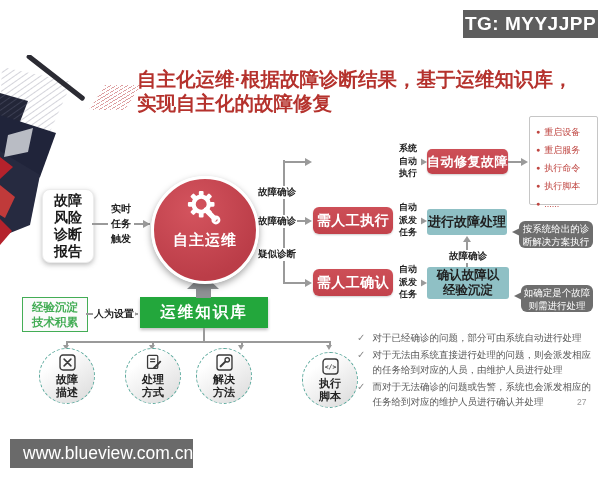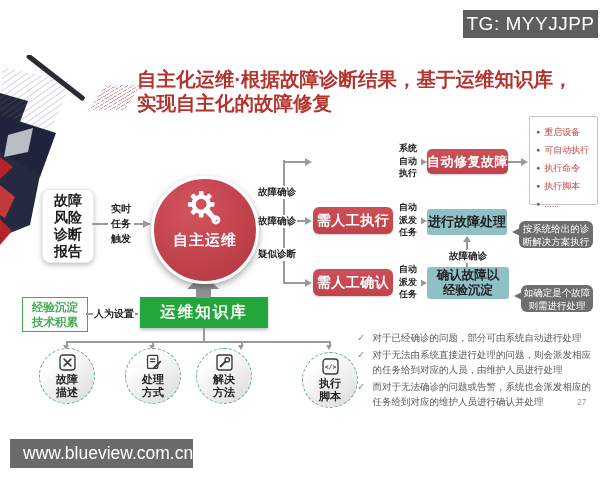--- a/index.html
+++ b/index.html
@@ -1,21 +1,21 @@
 <!DOCTYPE html>
 <html><head>
 <meta charset="utf-8">
 <style>
   html,body{margin:0;padding:0;}
   body{font-family:"Liberation Sans","DejaVu Sans",sans-serif;background:#fff;}
   .slide{position:relative;width:600px;height:480px;background:#fff;overflow:hidden;}
   .abs{position:absolute;}
   
   .tg-badge{left:463px;top:10px;width:135px;height:28px;background:#5e5e5e;color:#fff;
-    font-size:19px;display:flex;align-items:center;justify-content:center;letter-spacing:.5px;}
+    font-size:19px;display:flex;align-items:center;justify-content:center;letter-spacing:.5px;font-weight:bold;}
   
   .title{left:137px;top:68px;width:470px;color:#b5322d;font-size:19.5px;font-weight:bold;line-height:23.5px;}
   .title-deco{left:97px;top:85px;width:36px;height:25px;transform:skewX(-33deg);
     background:repeating-linear-gradient(135deg,rgba(187,62,66,.5) 0 1px,rgba(255,255,255,0) 1px 4px);}
   
   .report-box{left:42px;top:189px;width:50px;height:72px;background:#fff;border:1px solid #ececec;
     border-radius:8px;box-shadow:0 2px 5px rgba(110,110,110,.45);display:flex;flex-direction:column;
     align-items:center;justify-content:center;font-size:14px;font-weight:bold;color:#1a1a1a;line-height:17px;}
   
   .hline{background:#9a9a9a;height:1.5px;}
@@ -180,21 +180,21 @@
     <span>派发</span>
     <span>任务</span>
   </div>
 
   <div class="abs red-box" style="left:427px;top:149px;width:81px;height:25px;font-size:13px;border-radius:5px;">自动修复故障</div>
   <div class="abs hline" style="left:508px;top:161px;width:15px;"></div>
   <div class="abs ah-r" style="left:521px;top:157.5px;"></div>
 
   <div class="abs action-list">
     <div>重启设备</div>
-    <div>可自动执行</div>
+    <div>重启服务</div>
     <div>执行命令</div>
     <div>执行脚本</div>
     <div>......</div>
   </div>
 
   <div class="abs teal-box" style="left:427px;top:209px;width:80px;height:26px;font-size:13px;">进行故障处理</div>
 
   <div class="abs bubble" style="left:519px;top:221px;width:74px;height:27px;">
     <span class="tail"></span>
     <span>按系统给出的诊</span>

